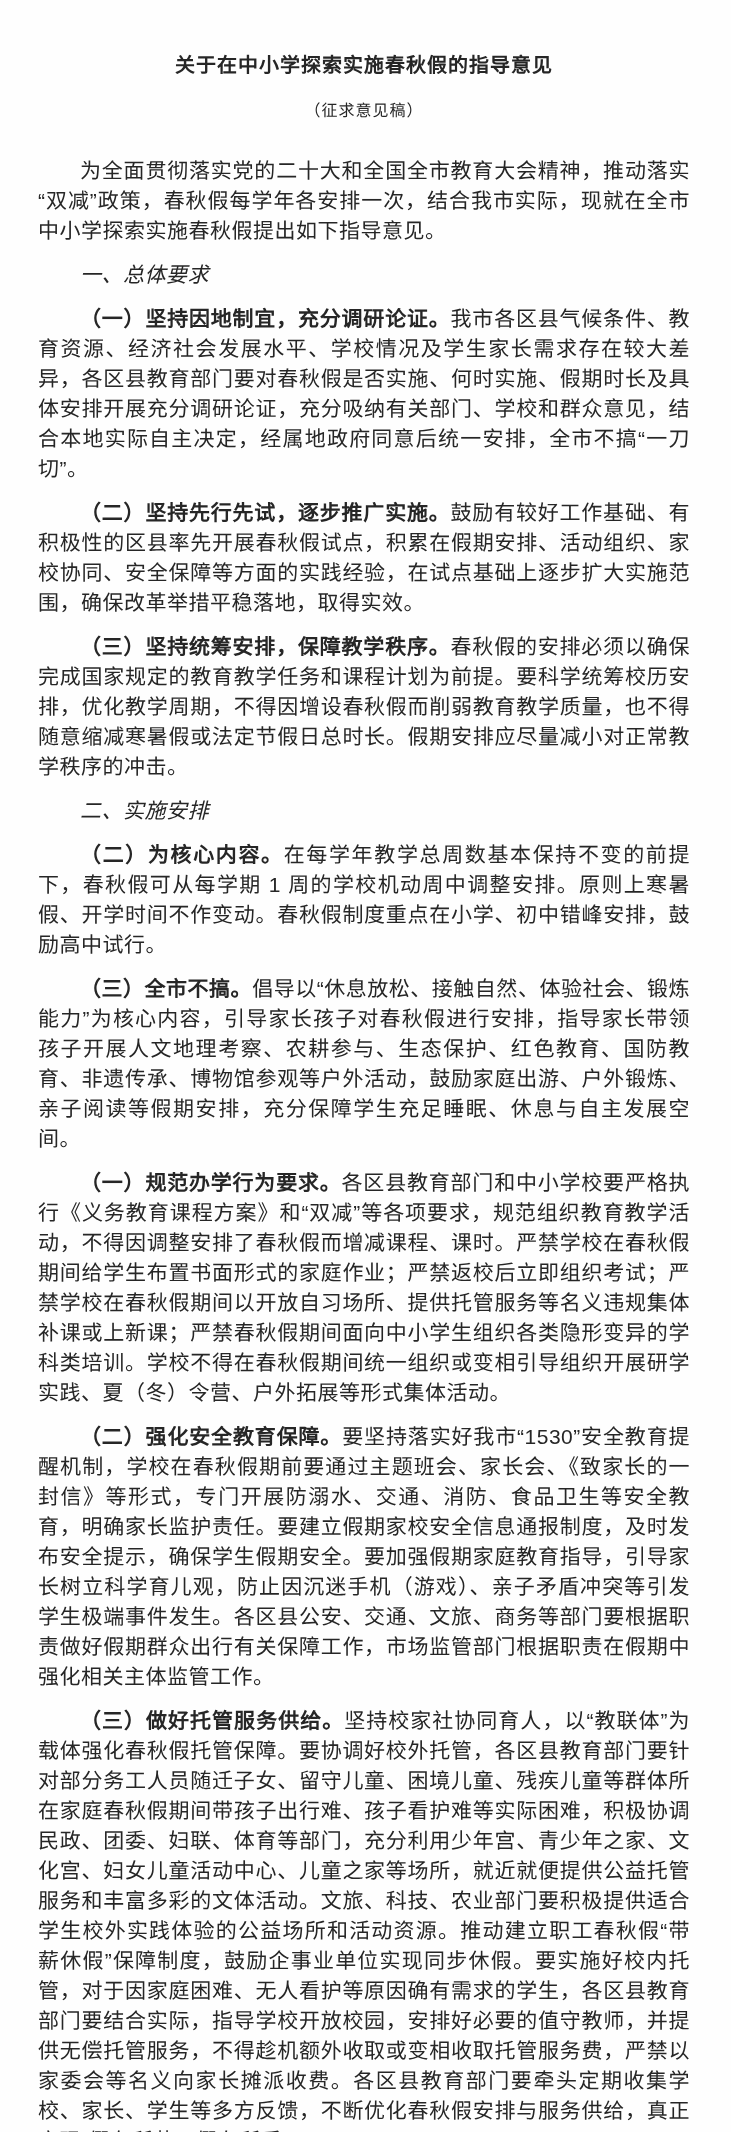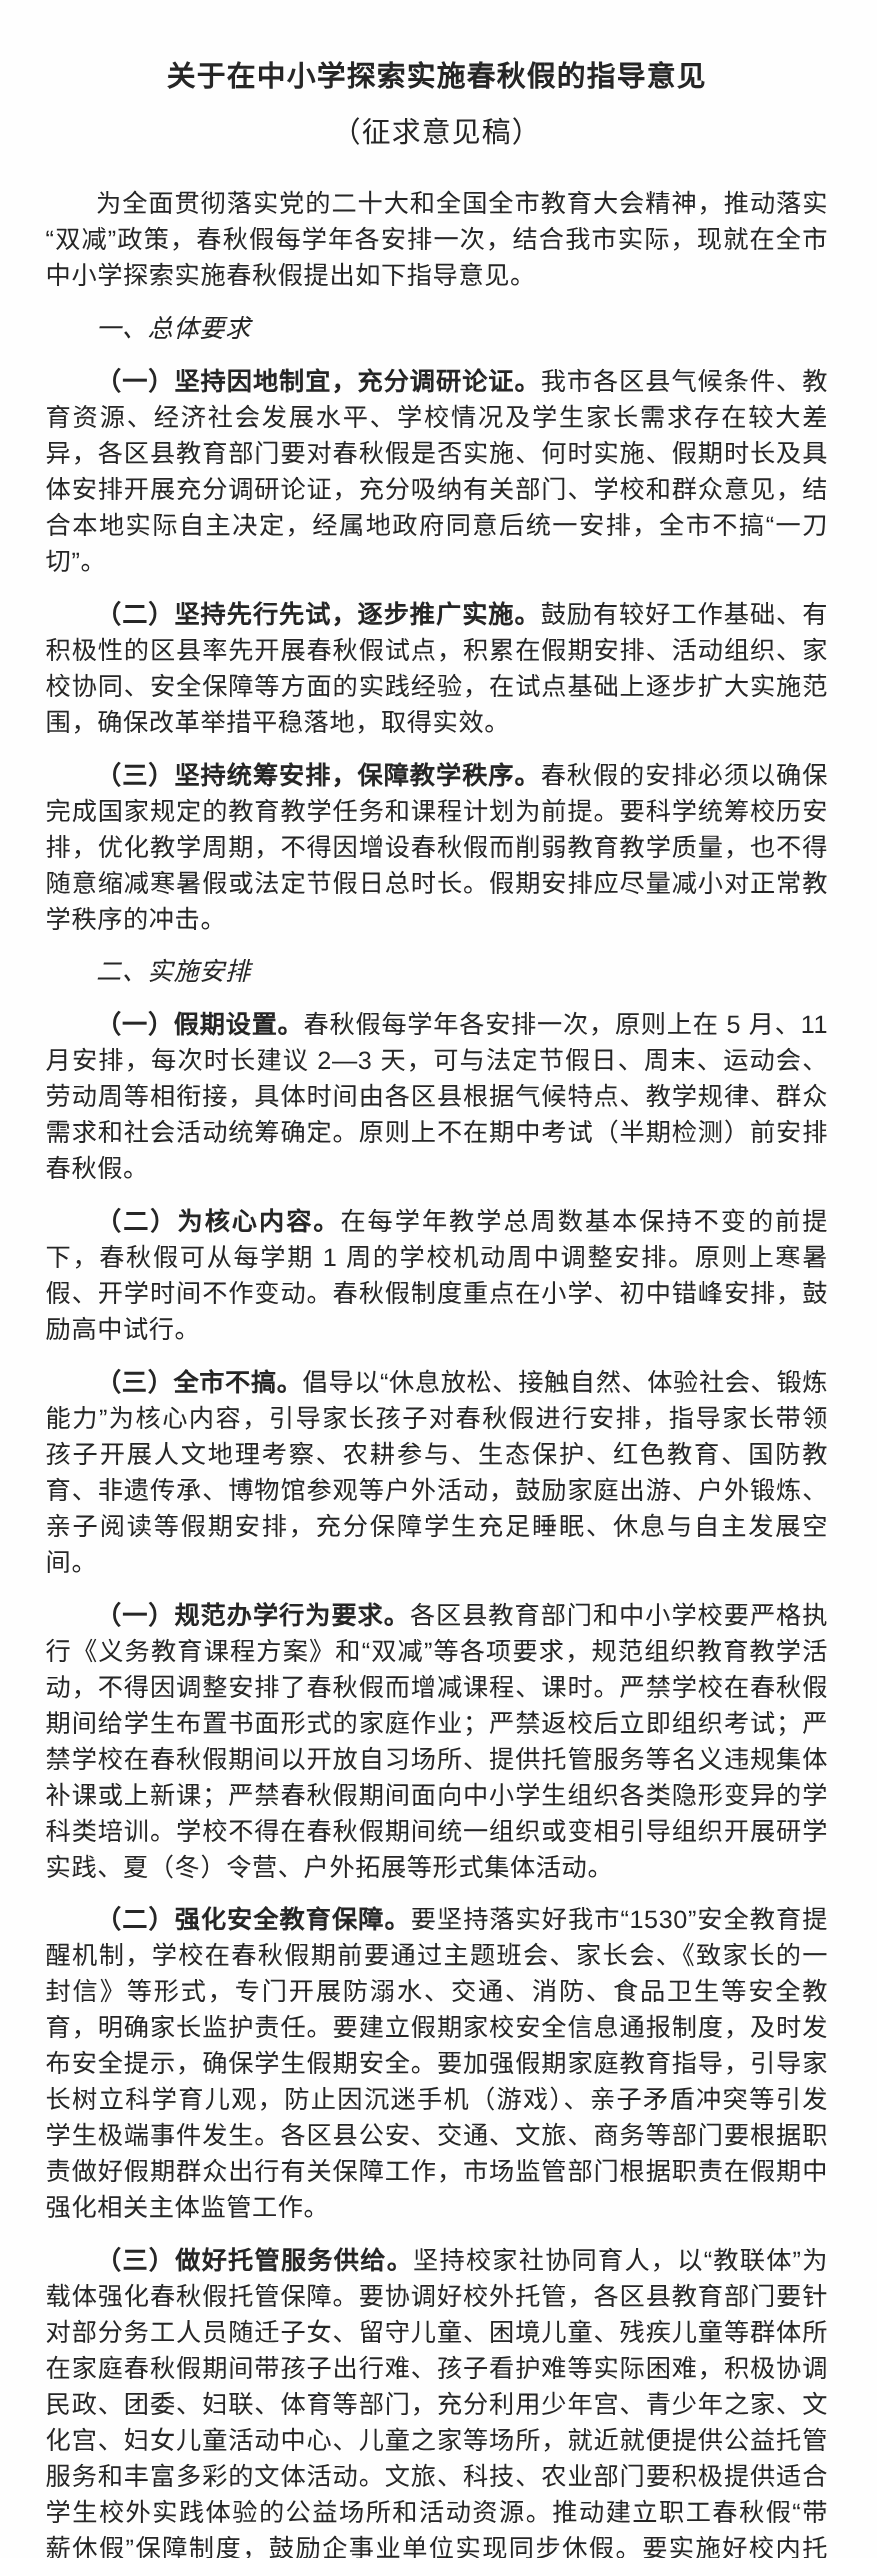--- a/index.html
+++ b/index.html
@@ -17,29 +17,29 @@
     font-family: "Liberation Sans", "DejaVu Sans", sans-serif;
     font-size: 21px;
     line-height: 30px;
     padding: 50px 41px 150px 38px;
     text-align: justify;
     letter-spacing: 0.5px;
   }
   .doc-title {
     text-align: center;
     text-indent: 0;
-    font-size: 24px;
+    font-size: 20px;
     font-weight: 700;
     margin: 0;
     letter-spacing: 1px;
   }
   .doc-subtitle {
     text-align: center;
     text-indent: 0;
-    font-size: 24px;
+    font-size: 16px;
     font-weight: 400;
     margin: 16px 0 0 0;
     letter-spacing: 1px;
   }
   .para {
     margin: 14px 0 0 0;
     text-indent: 2em;
   }
   .intro {
     margin-top: 30px;
@@ -63,21 +63,20 @@
   <div class="doc-subtitle">（征求意见稿）</div>
 
   <p class="para intro">为全面贯彻落实党的二十大和全国全市教育大会精神，推动落实“双减”政策，春秋假每学年各安排一次，结合我市实际，现就在全市中小学探索实施春秋假提出如下指导意见。</p>
 
   <div class="sec-heading">一、总体要求</div>
   <p class="para"><span class="lead">（一）坚持因地制宜，充分调研论证。</span><span>我市各区县气候条件、教育资源、经济社会发展水平、学校情况及学生家长需求存在较大差异，各区县教育部门要对春秋假是否实施、何时实施、假期时长及具体安排开展充分调研论证，充分吸纳有关部门、学校和群众意见，结合本地实际自主决定，经属地政府同意后统一安排，全市不搞“一刀切”。</span></p>
   <p class="para"><span class="lead">（二）坚持先行先试，逐步推广实施。</span><span>鼓励有较好工作基础、有积极性的区县率先开展春秋假试点，积累在假期安排、活动组织、家校协同、安全保障等方面的实践经验，在试点基础上逐步扩大实施范围，确保改革举措平稳落地，取得实效。</span></p>
   <p class="para"><span class="lead">（三）坚持统筹安排，保障教学秩序。</span><span>春秋假的安排必须以确保完成国家规定的教育教学任务和课程计划为前提。要科学统筹校历安排，优化教学周期，不得因增设春秋假而削弱教育教学质量，也不得随意缩减寒暑假或法定节假日总时长。假期安排应尽量减小对正常教学秩序的冲击。</span></p>
 
   <div class="sec-heading">二、实施安排</div>
-  <p class="para"><span class="lead">（一）假期设置。</span><span>春秋假每学年各安排一次，原则上在 5 月、11 月安排，每次时长建议 2—3 天，可与法定节假日、周末、运动会、劳动周等相衔接，具体时间由各区县根据气候特点、教学规律、群众需求和社会活动统筹确定。原则上不在期中考试（半期检测）前安排春秋假。</span></p>
   <p class="para"><span class="lead">（二）为核心内容。</span><span>在每学年教学总周数基本保持不变的前提下，春秋假可从每学期 1 周的学校机动周中调整安排。原则上寒暑假、开学时间不作变动。春秋假制度重点在小学、初中错峰安排，鼓励高中试行。</span></p>
   <p class="para"><span class="lead">（三）全市不搞。</span><span>倡导以“休息放松、接触自然、体验社会、锻炼能力”为核心内容，引导家长孩子对春秋假进行安排，指导家长带领孩子开展人文地理考察、农耕参与、生态保护、红色教育、国防教育、非遗传承、博物馆参观等户外活动，鼓励家庭出游、户外锻炼、亲子阅读等假期安排，充分保障学生充足睡眠、休息与自主发展空间。</span></p>
 
   <p class="para"><span class="lead">（一）规范办学行为要求。</span><span>各区县教育部门和中小学校要严格执行《义务教育课程方案》和“双减”等各项要求，规范组织教育教学活动，不得因调整安排了春秋假而增减课程、课时。严禁学校在春秋假期间给学生布置书面形式的家庭作业；严禁返校后立即组织考试；严禁学校在春秋假期间以开放自习场所、提供托管服务等名义违规集体补课或上新课；严禁春秋假期间面向中小学生组织各类隐形变异的学科类培训。学校不得在春秋假期间统一组织或变相引导组织开展研学实践、夏（冬）令营、户外拓展等形式集体活动。</span></p>
   <p class="para"><span class="lead">（二）强化安全教育保障。</span><span>要坚持落实好我市“1530”安全教育提醒机制，学校在春秋假期前要通过主题班会、家长会、《致家长的一封信》等形式，专门开展防溺水、交通、消防、食品卫生等安全教育，明确家长监护责任。要建立假期家校安全信息通报制度，及时发布安全提示，确保学生假期安全。要加强假期家庭教育指导，引导家长树立科学育儿观，防止因沉迷手机（游戏）、亲子矛盾冲突等引发学生极端事件发生。各区县公安、交通、文旅、商务等部门要根据职责做好假期群众出行有关保障工作，市场监管部门根据职责在假期中强化相关主体监管工作。</span></p>
   <p class="para"><span class="lead">（三）做好托管服务供给。</span><span>坚持校家社协同育人，以“教联体”为载体强化春秋假托管保障。要协调好校外托管，各区县教育部门要针对部分务工人员随迁子女、留守儿童、困境儿童、残疾儿童等群体所在家庭春秋假期间带孩子出行难、孩子看护难等实际困难，积极协调民政、团委、妇联、体育等部门，充分利用少年宫、青少年之家、文化宫、妇女儿童活动中心、儿童之家等场所，就近就便提供公益托管服务和丰富多彩的文体活动。文旅、科技、农业部门要积极提供适合学生校外实践体验的公益场所和活动资源。推动建立职工春秋假“带薪休假”保障制度，鼓励企事业单位实现同步休假。要实施好校内托管，对于因家庭困难、无人看护等原因确有需求的学生，各区县教育部门要结合实际，指导学校开放校园，安排好必要的值守教师，并提供无偿托管服务，不得趁机额外收取或变相收取托管服务费，严禁以家委会等名义向家长摊派收费。各区县教育部门要牵头定期收集学校、家长、学生等多方反馈，不断优化春秋假安排与服务供给，真正实现“假有所获、假有所乐”。</span></p>
 
 </div>
 
 </body></html>

